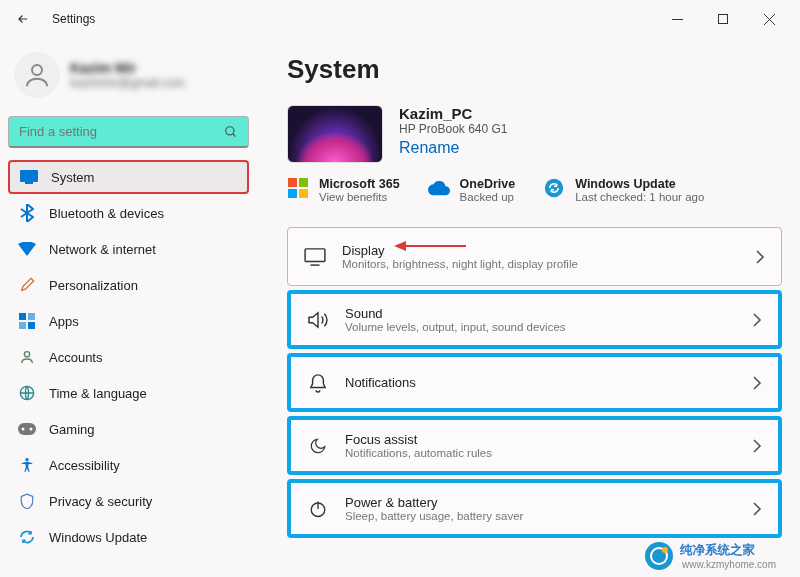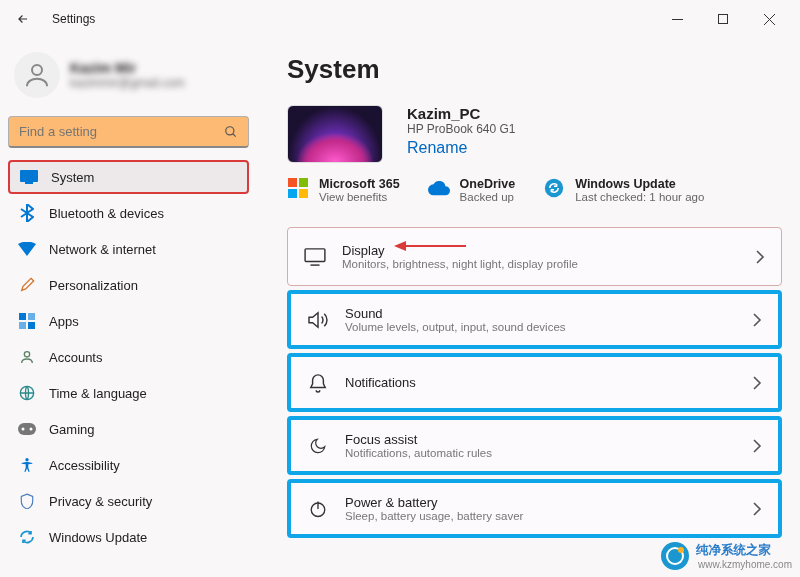--- a/index.html
+++ b/index.html
@@ -87,21 +87,21 @@
     font-size: 12px;
     color: #666;
     filter: blur(3px);
   }
   .search-box {
     margin: 6px 0 12px 0;
     height: 32px;
     border: 1px solid #b0b0b0;
     border-bottom: 2px solid #888;
     border-radius: 4px;
-    background: #fdba74;
+    background: #5eead4;
     display: flex;
     align-items: center;
     padding: 0 10px;
   }
   .search-box input {
     flex: 1;
     border: none;
     outline: none;
     background: transparent;
     font-size: 13px;
@@ -140,21 +140,21 @@
     overflow: hidden;
   }
   .page-title {
     font-size: 26px;
     font-weight: 600;
     color: #222;
     margin-bottom: 20px;
   }
   .device-block {
     display: flex;
-    gap: 24px;
+    gap: 16px;
     align-items: flex-start;
     margin-bottom: 14px;
   }
   .device-img {
     width: 96px;
     height: 58px;
     border-radius: 6px;
     background: radial-gradient(ellipse at 50% 90%, #e84dbd 0%, #6a2db3 30%, #1a1030 70%);
     border: 1px solid #ddd;
     position: relative;
@@ -254,21 +254,21 @@
   .setting-text .sub {
     font-size: 11.5px;
     color: #777;
     margin-top: 0px;
   }
   .chevron {
     color: #555;
   }
   .watermark {
     position: absolute;
-    right: 8px;
+    right: 24px;
     bottom: 6px;
     display: flex;
     align-items: center;
     gap: 6px;
     font-size: 12.5px;
     font-weight: 600;
     color: #2a7dc9;
   }
   .watermark .sub {
     font-size: 10px;

